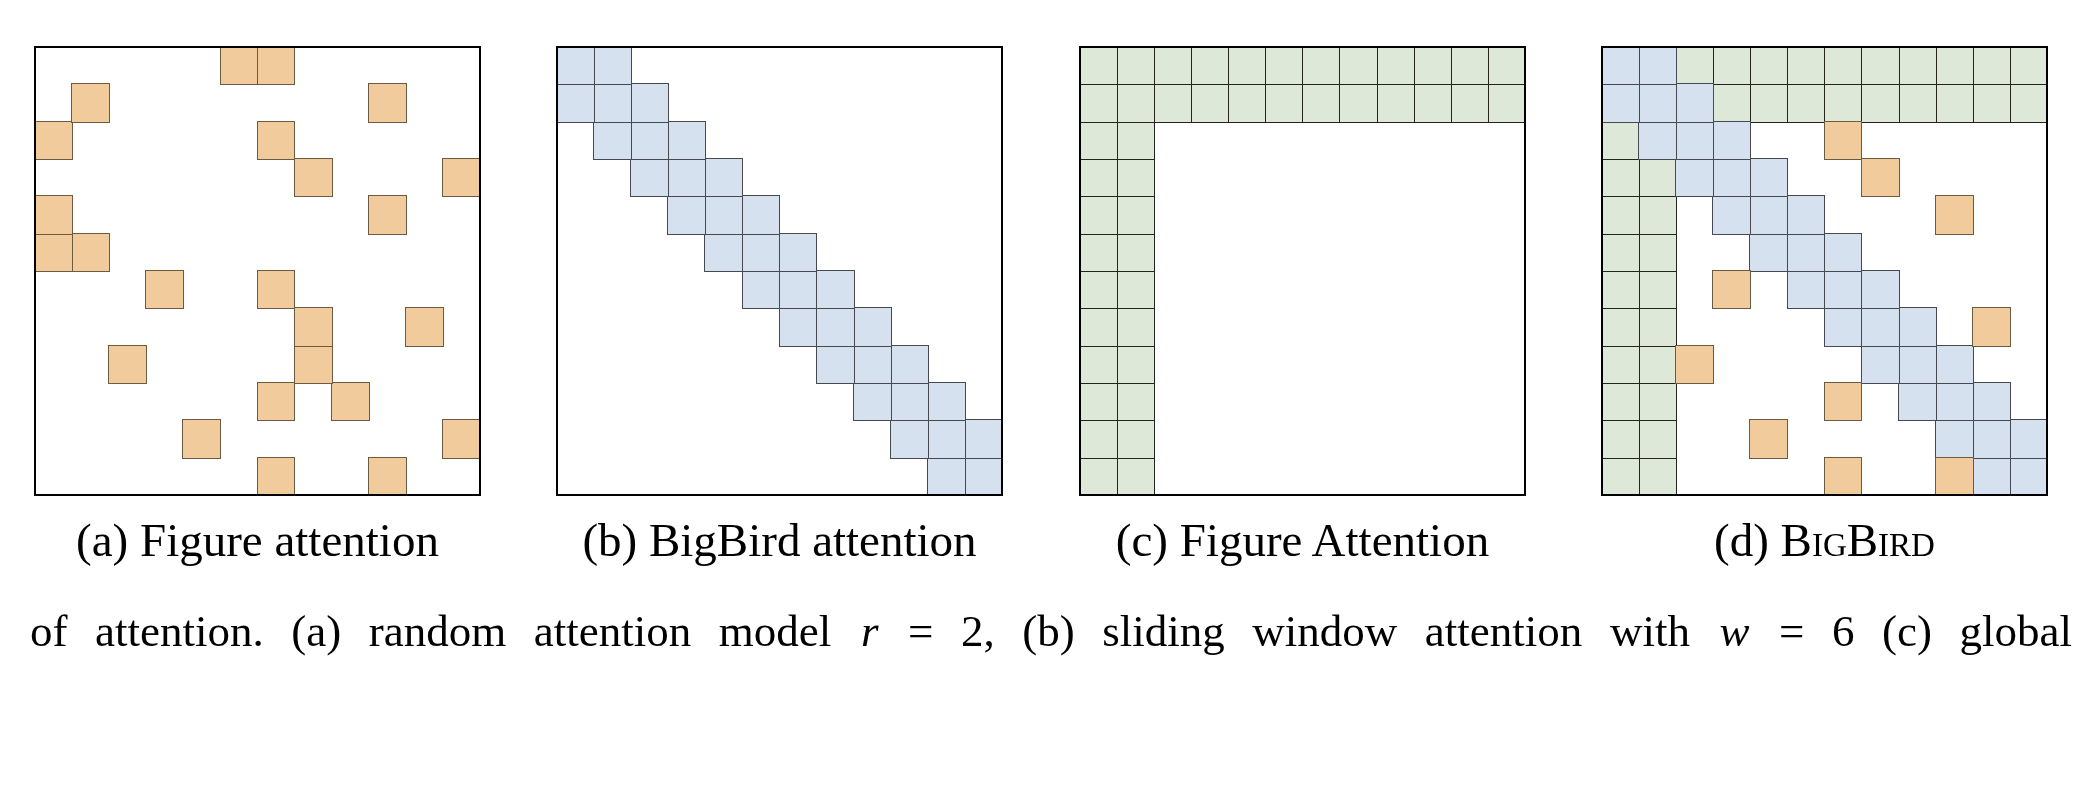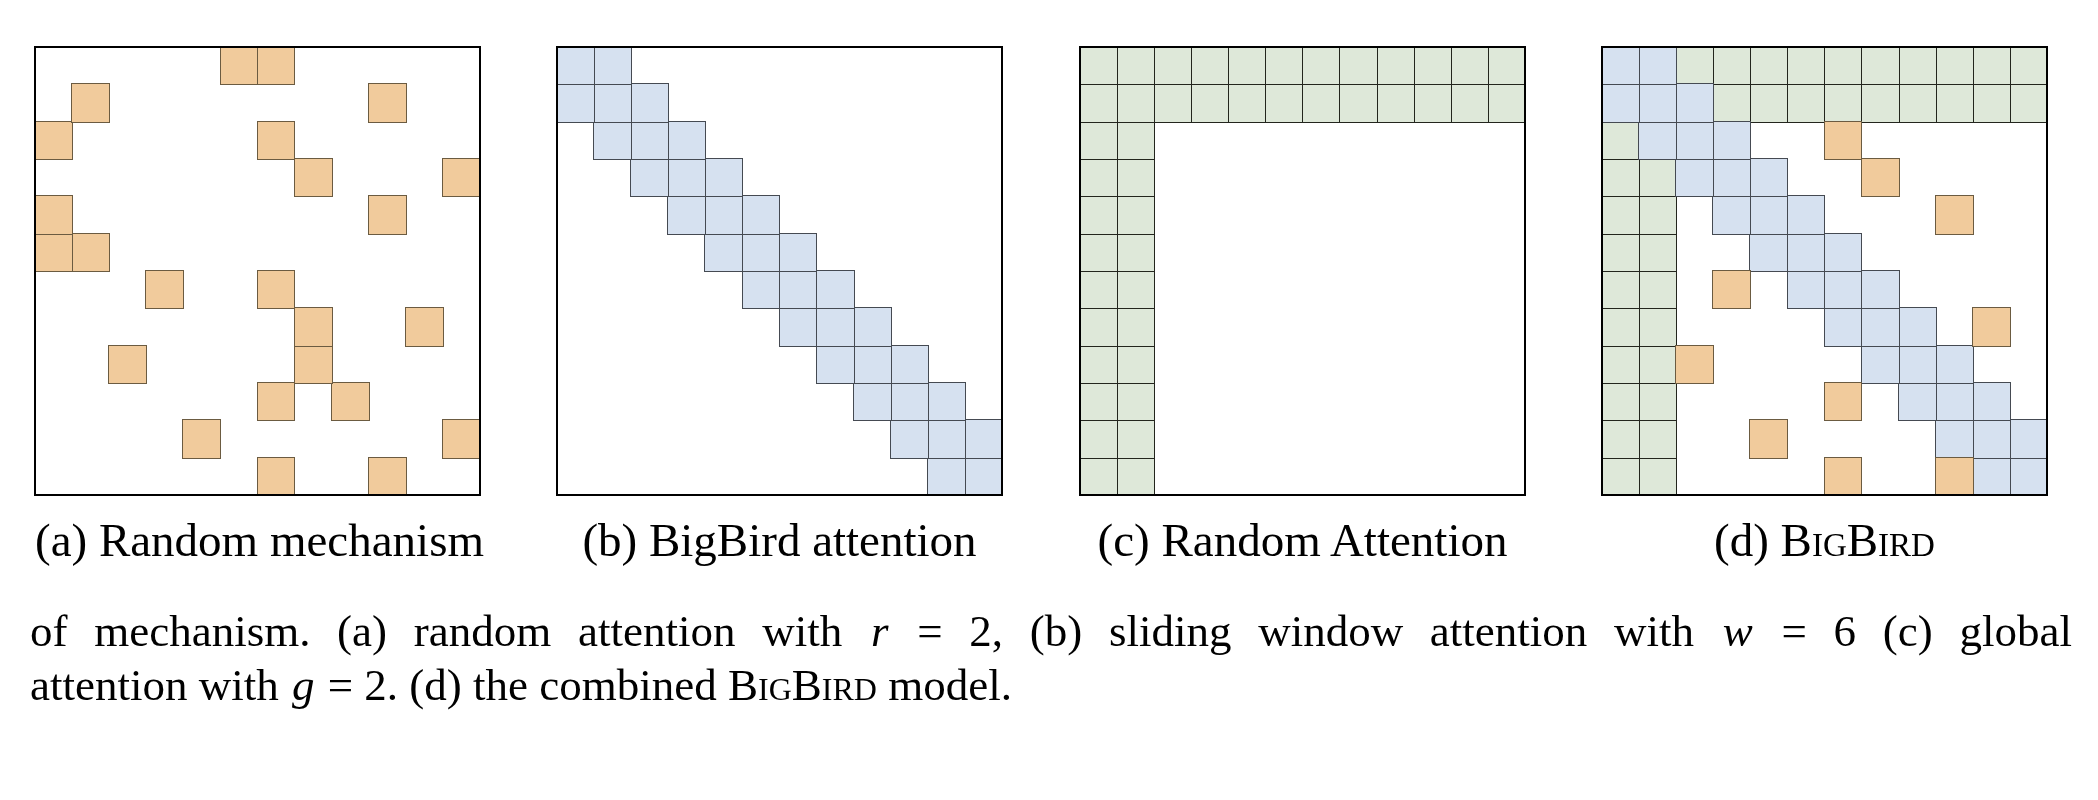--- a/index.html
+++ b/index.html
@@ -277,21 +277,20 @@
     <div class="cell global" style="left: 295.817px; top: -0.85px; width: 38.7833px; height: 39.0333px;"></div>
     <div class="cell global" style="left: 258.733px; top: -0.85px; width: 38.7833px; height: 39.0333px;"></div>
     <div class="cell global" style="left: 221.65px; top: -0.85px; width: 38.7833px; height: 39.0333px;"></div>
     <div class="cell global" style="left: 184.567px; top: -0.85px; width: 38.7833px; height: 39.0333px;"></div>
     <div class="cell global" style="left: 147.483px; top: -0.85px; width: 38.7833px; height: 39.0333px;"></div>
     <div class="cell global" style="left: 110.4px; top: -0.85px; width: 38.7833px; height: 39.0333px;"></div>
     <div class="cell global" style="left: 73.3167px; top: -0.85px; width: 38.7833px; height: 39.0333px;"></div>
   <div class="frame"></div>
 </div>
 
-<div class="subcap subcap-a"><span>(a) Random mechanism</span></div>
+<div class="subcap subcap-a"><span>(a) Figure attention</span></div>
 <div class="subcap subcap-b"><span>(b) BigBird attention</span></div>
-<div class="subcap subcap-c"><span>(c) Random Attention</span></div>
+<div class="subcap subcap-c"><span>(c) Figure Attention</span></div>
 <div class="subcap subcap-d"><span>(d) </span><span class="sc">BigBird</span></div>
 
 <div class="caption">
-    <div class="cap-line j"><span>of mechanism. (a) random attention with </span><span class="math">r</span><span> = 2, (b) sliding window attention with </span><span class="math">w</span><span> = 6 (c) global</span></div>
-    <div class="cap-line"><span>attention with </span><span class="math">g</span><span> = 2. (d) the combined </span><span class="sc">BigBird</span><span> model.</span></div>
+    <div class="cap-line j"><span>of attention. (a) random attention model </span><span class="math">r</span><span> = 2, (b) sliding window attention with </span><span class="math">w</span><span> = 6 (c) global</span></div>
   </div>
 
 </body></html>

